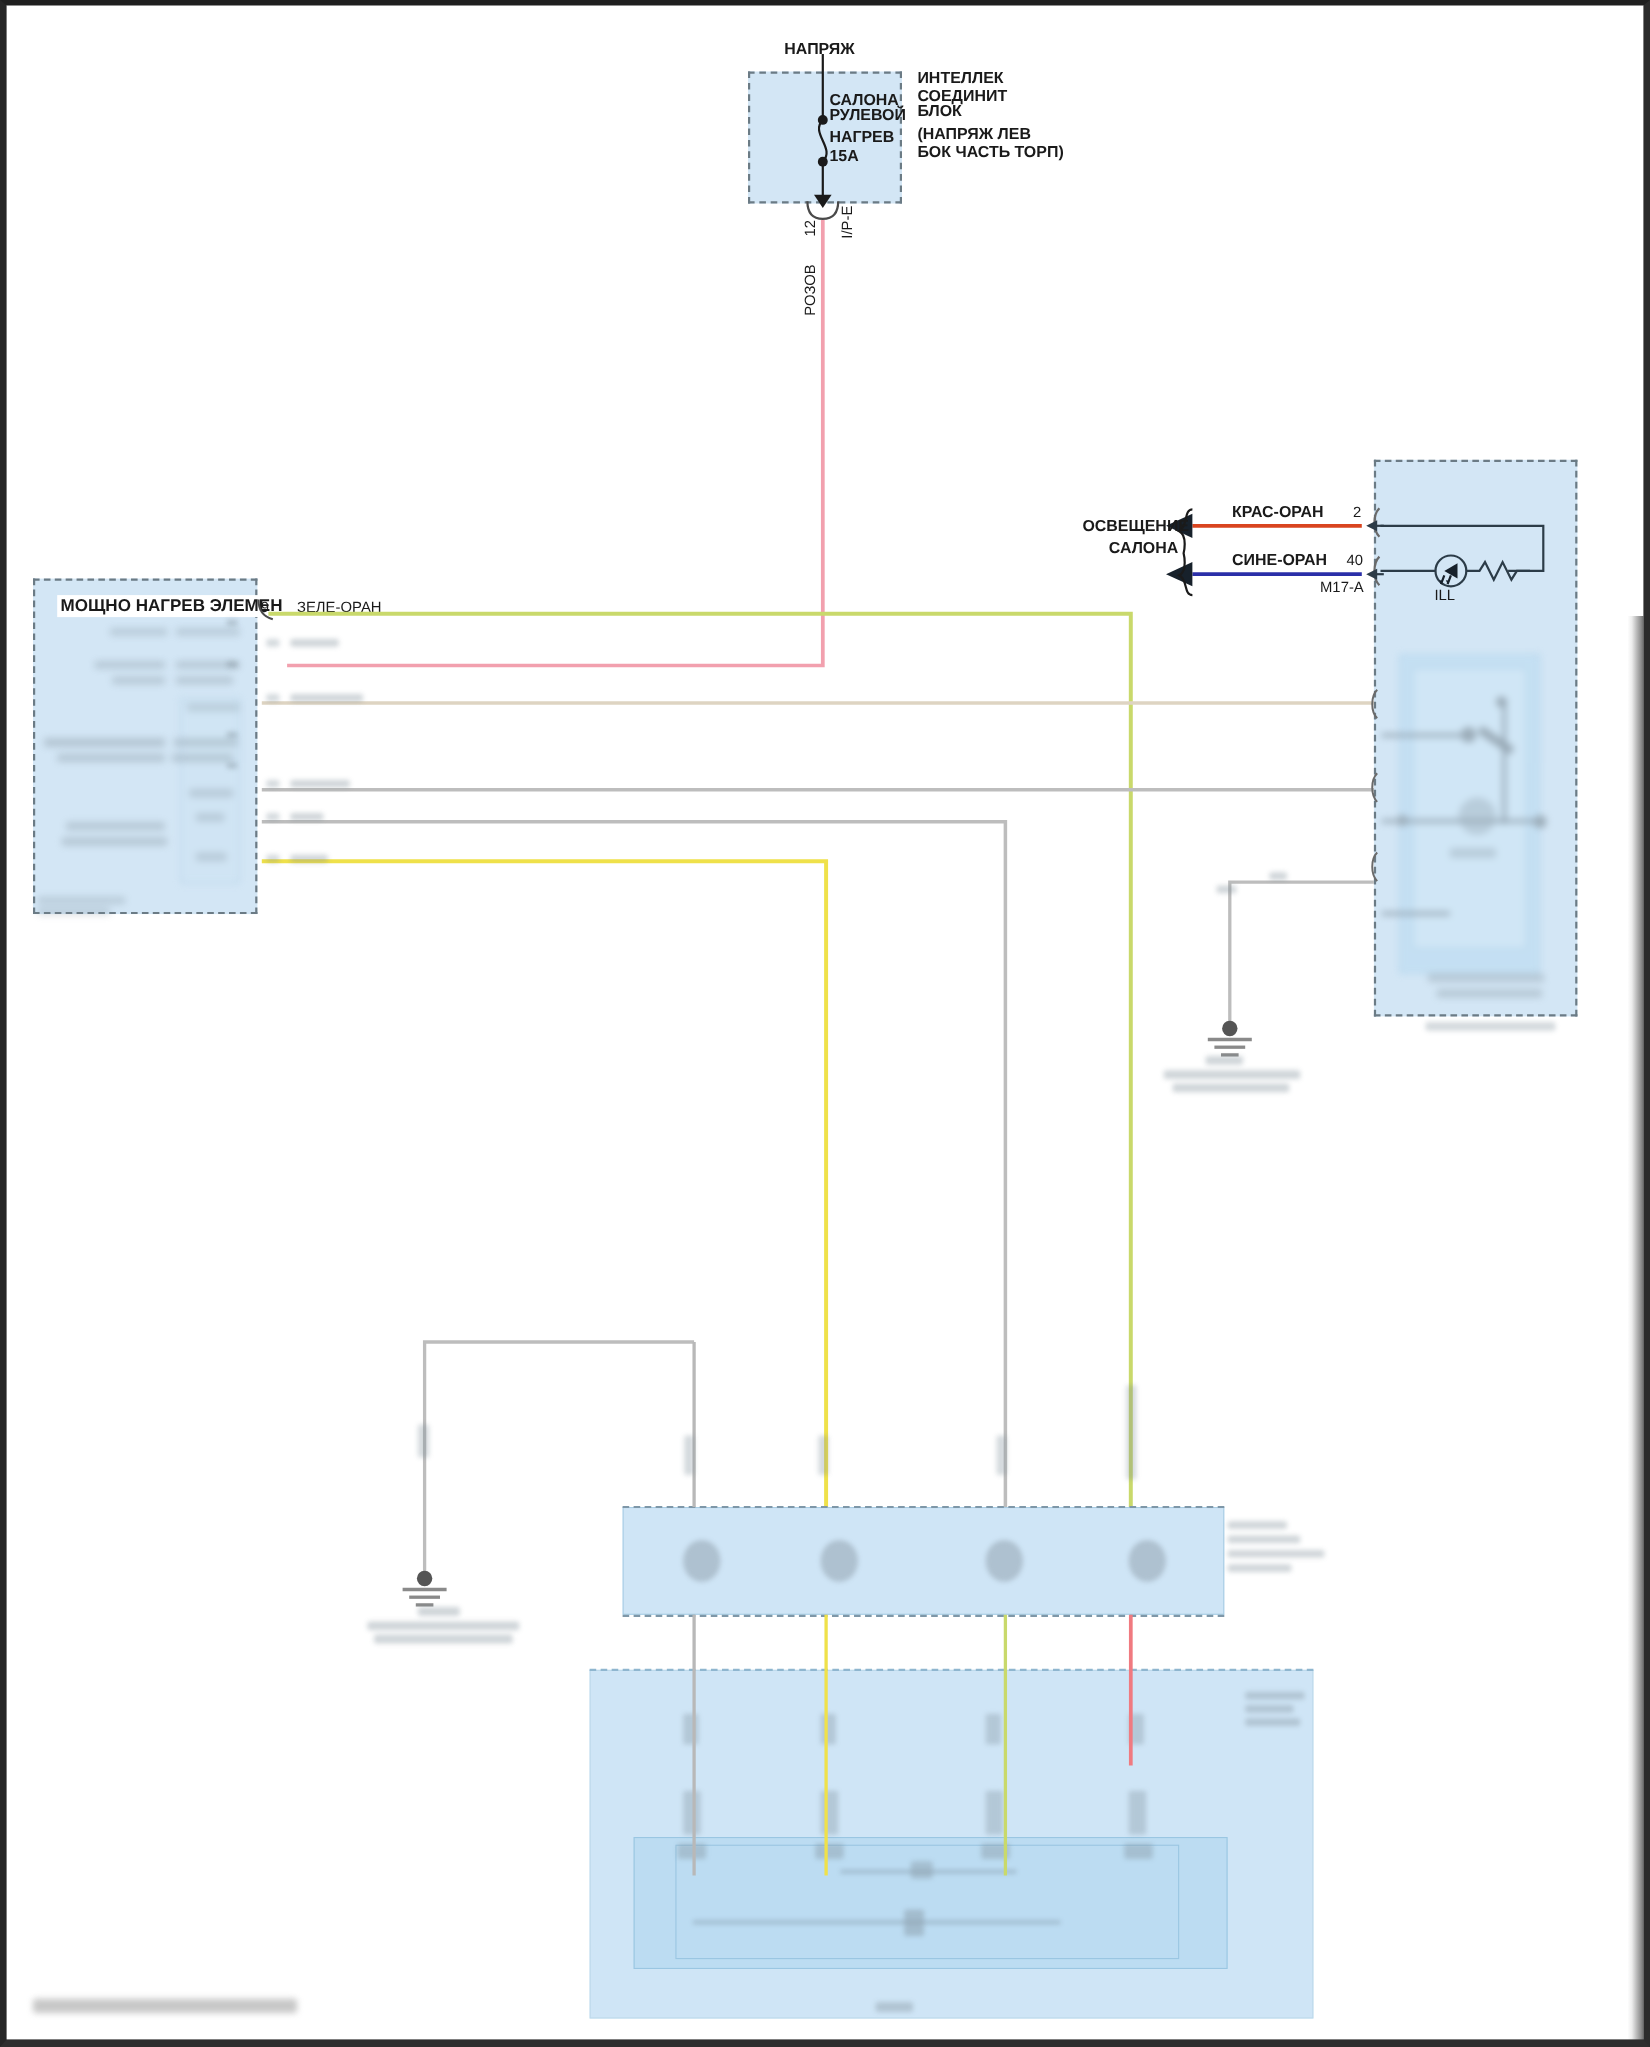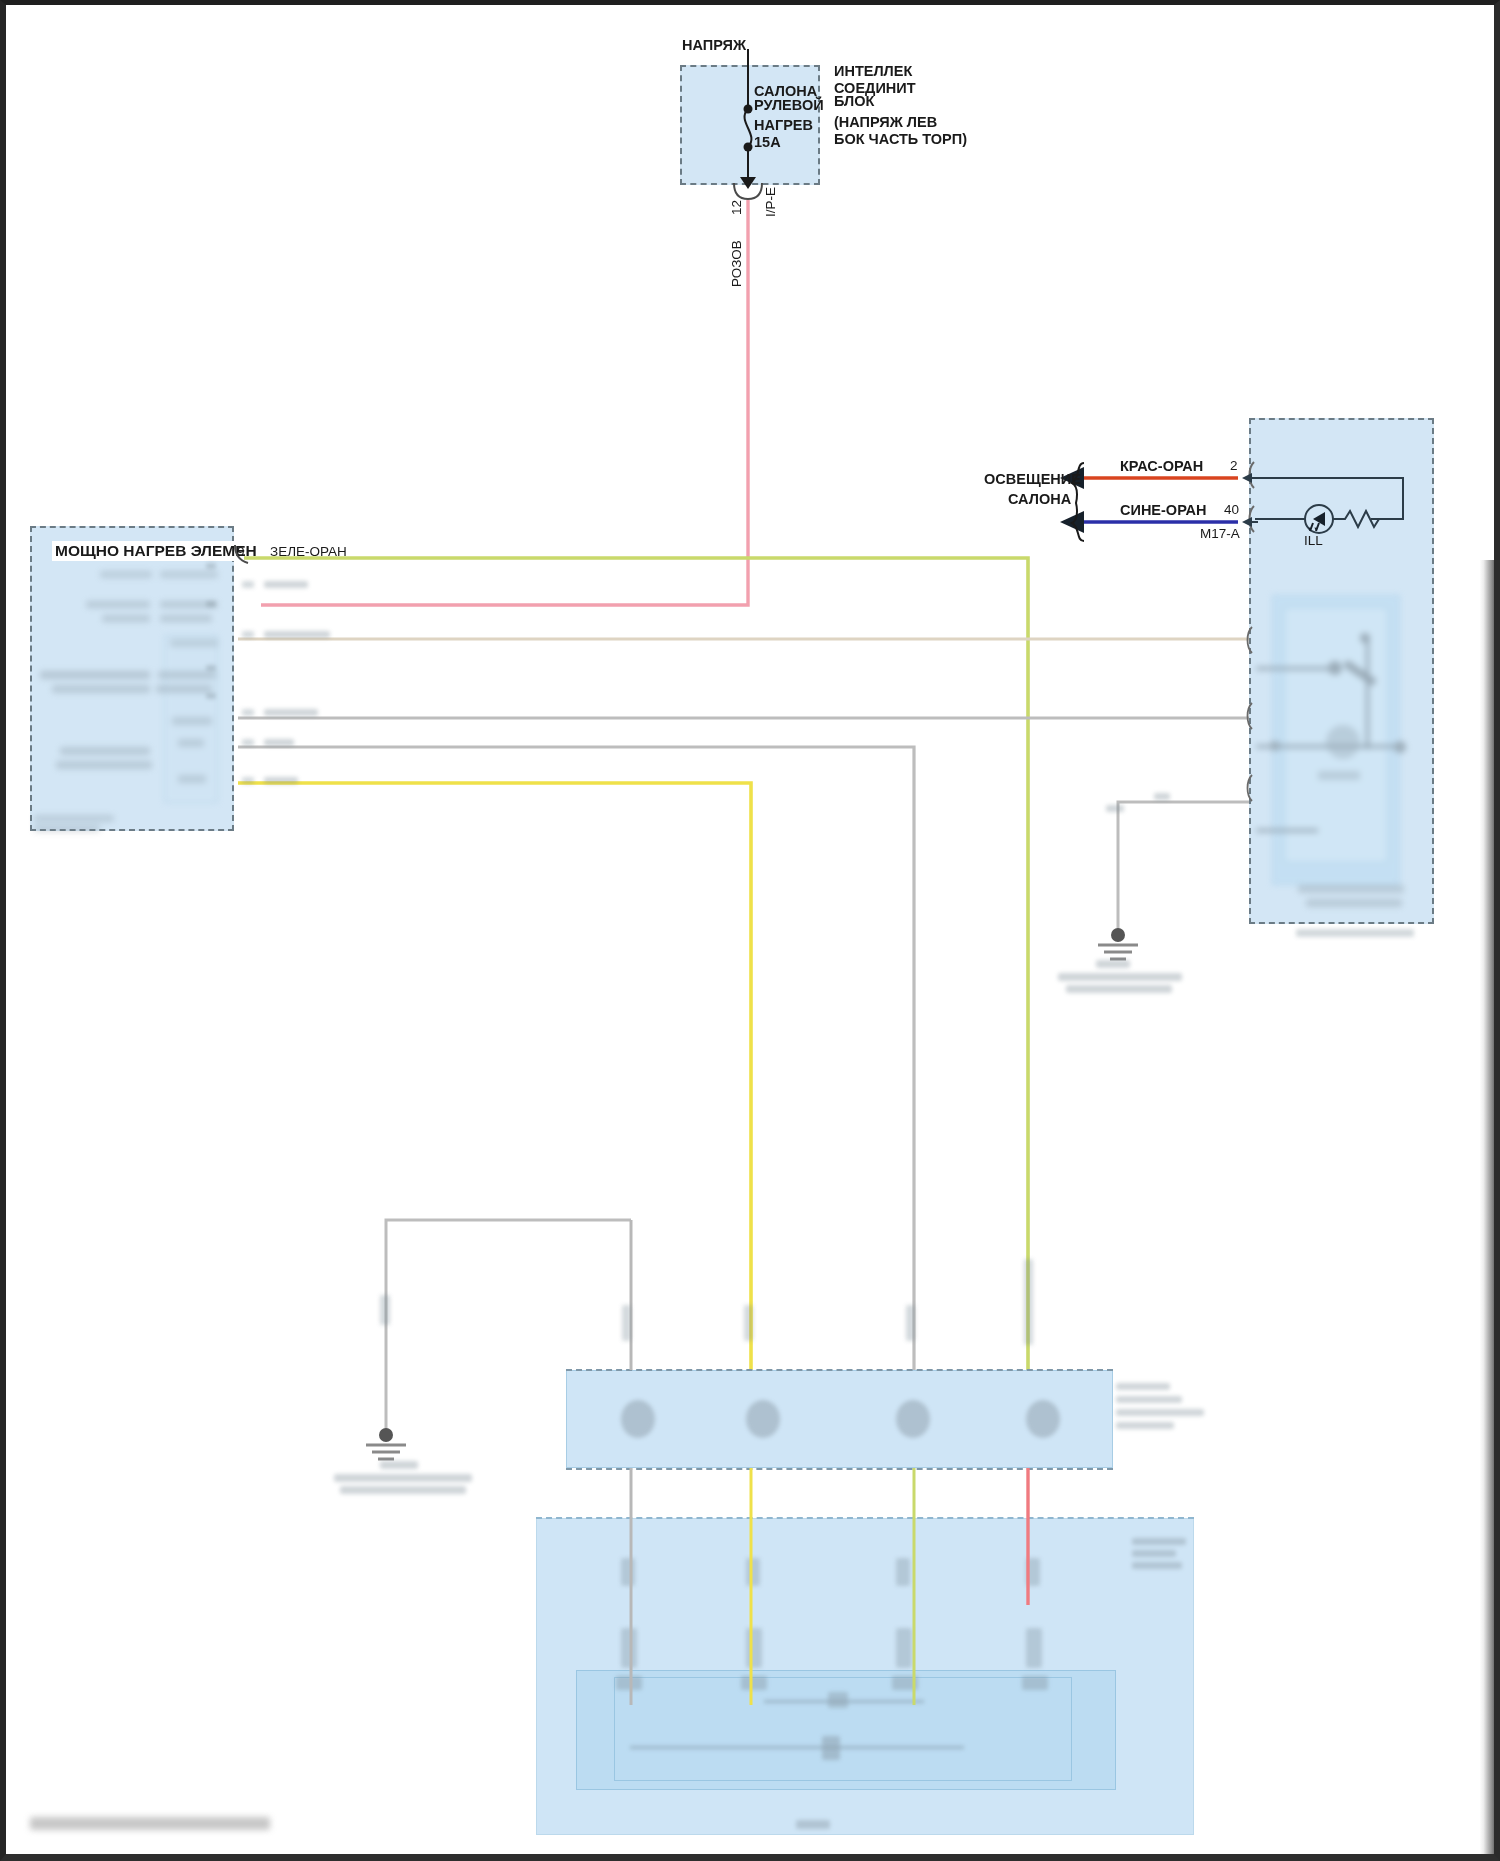--- a/index.html
+++ b/index.html
@@ -46,21 +46,21 @@
   .wm{position:absolute;left:24px;top:1812px;width:240px;height:13px;background:#9a9a9a;filter:blur(3px);opacity:.55;border-radius:2px;}
 </style>
 </head>
 <body>
 
 <div id="page">
   <div id="canvas">
 
     <div class="blk" style="left:674px;top:60px;width:140px;height:120px;"></div>
 
-    <div class="txt t14" style="left:676px;top:32px;">НАПРЯЖ</div>
+    <div class="txt t14" style="left:707px;top:32px;">НАПРЯЖ</div>
 
     <div class="txt t14" style="left:748px;top:78px;">САЛОНА</div>
     <div class="txt t14" style="left:748px;top:92px;">РУЛЕВОЙ</div>
     <div class="txt t14" style="left:748px;top:112px;">НАГРЕВ</div>
     <div class="txt t14" style="left:748px;top:129px;">15A</div>
 
     <div class="txt t14" style="left:828px;top:58px;">ИНТЕЛЛЕК</div>
     <div class="txt t14" style="left:828px;top:75px;">СОЕДИНИТ</div>
     <div class="txt t14" style="left:828px;top:88px;">БЛОК</div>
     <div class="txt t14" style="left:828px;top:109px;">(НАПРЯЖ ЛЕВ</div>

